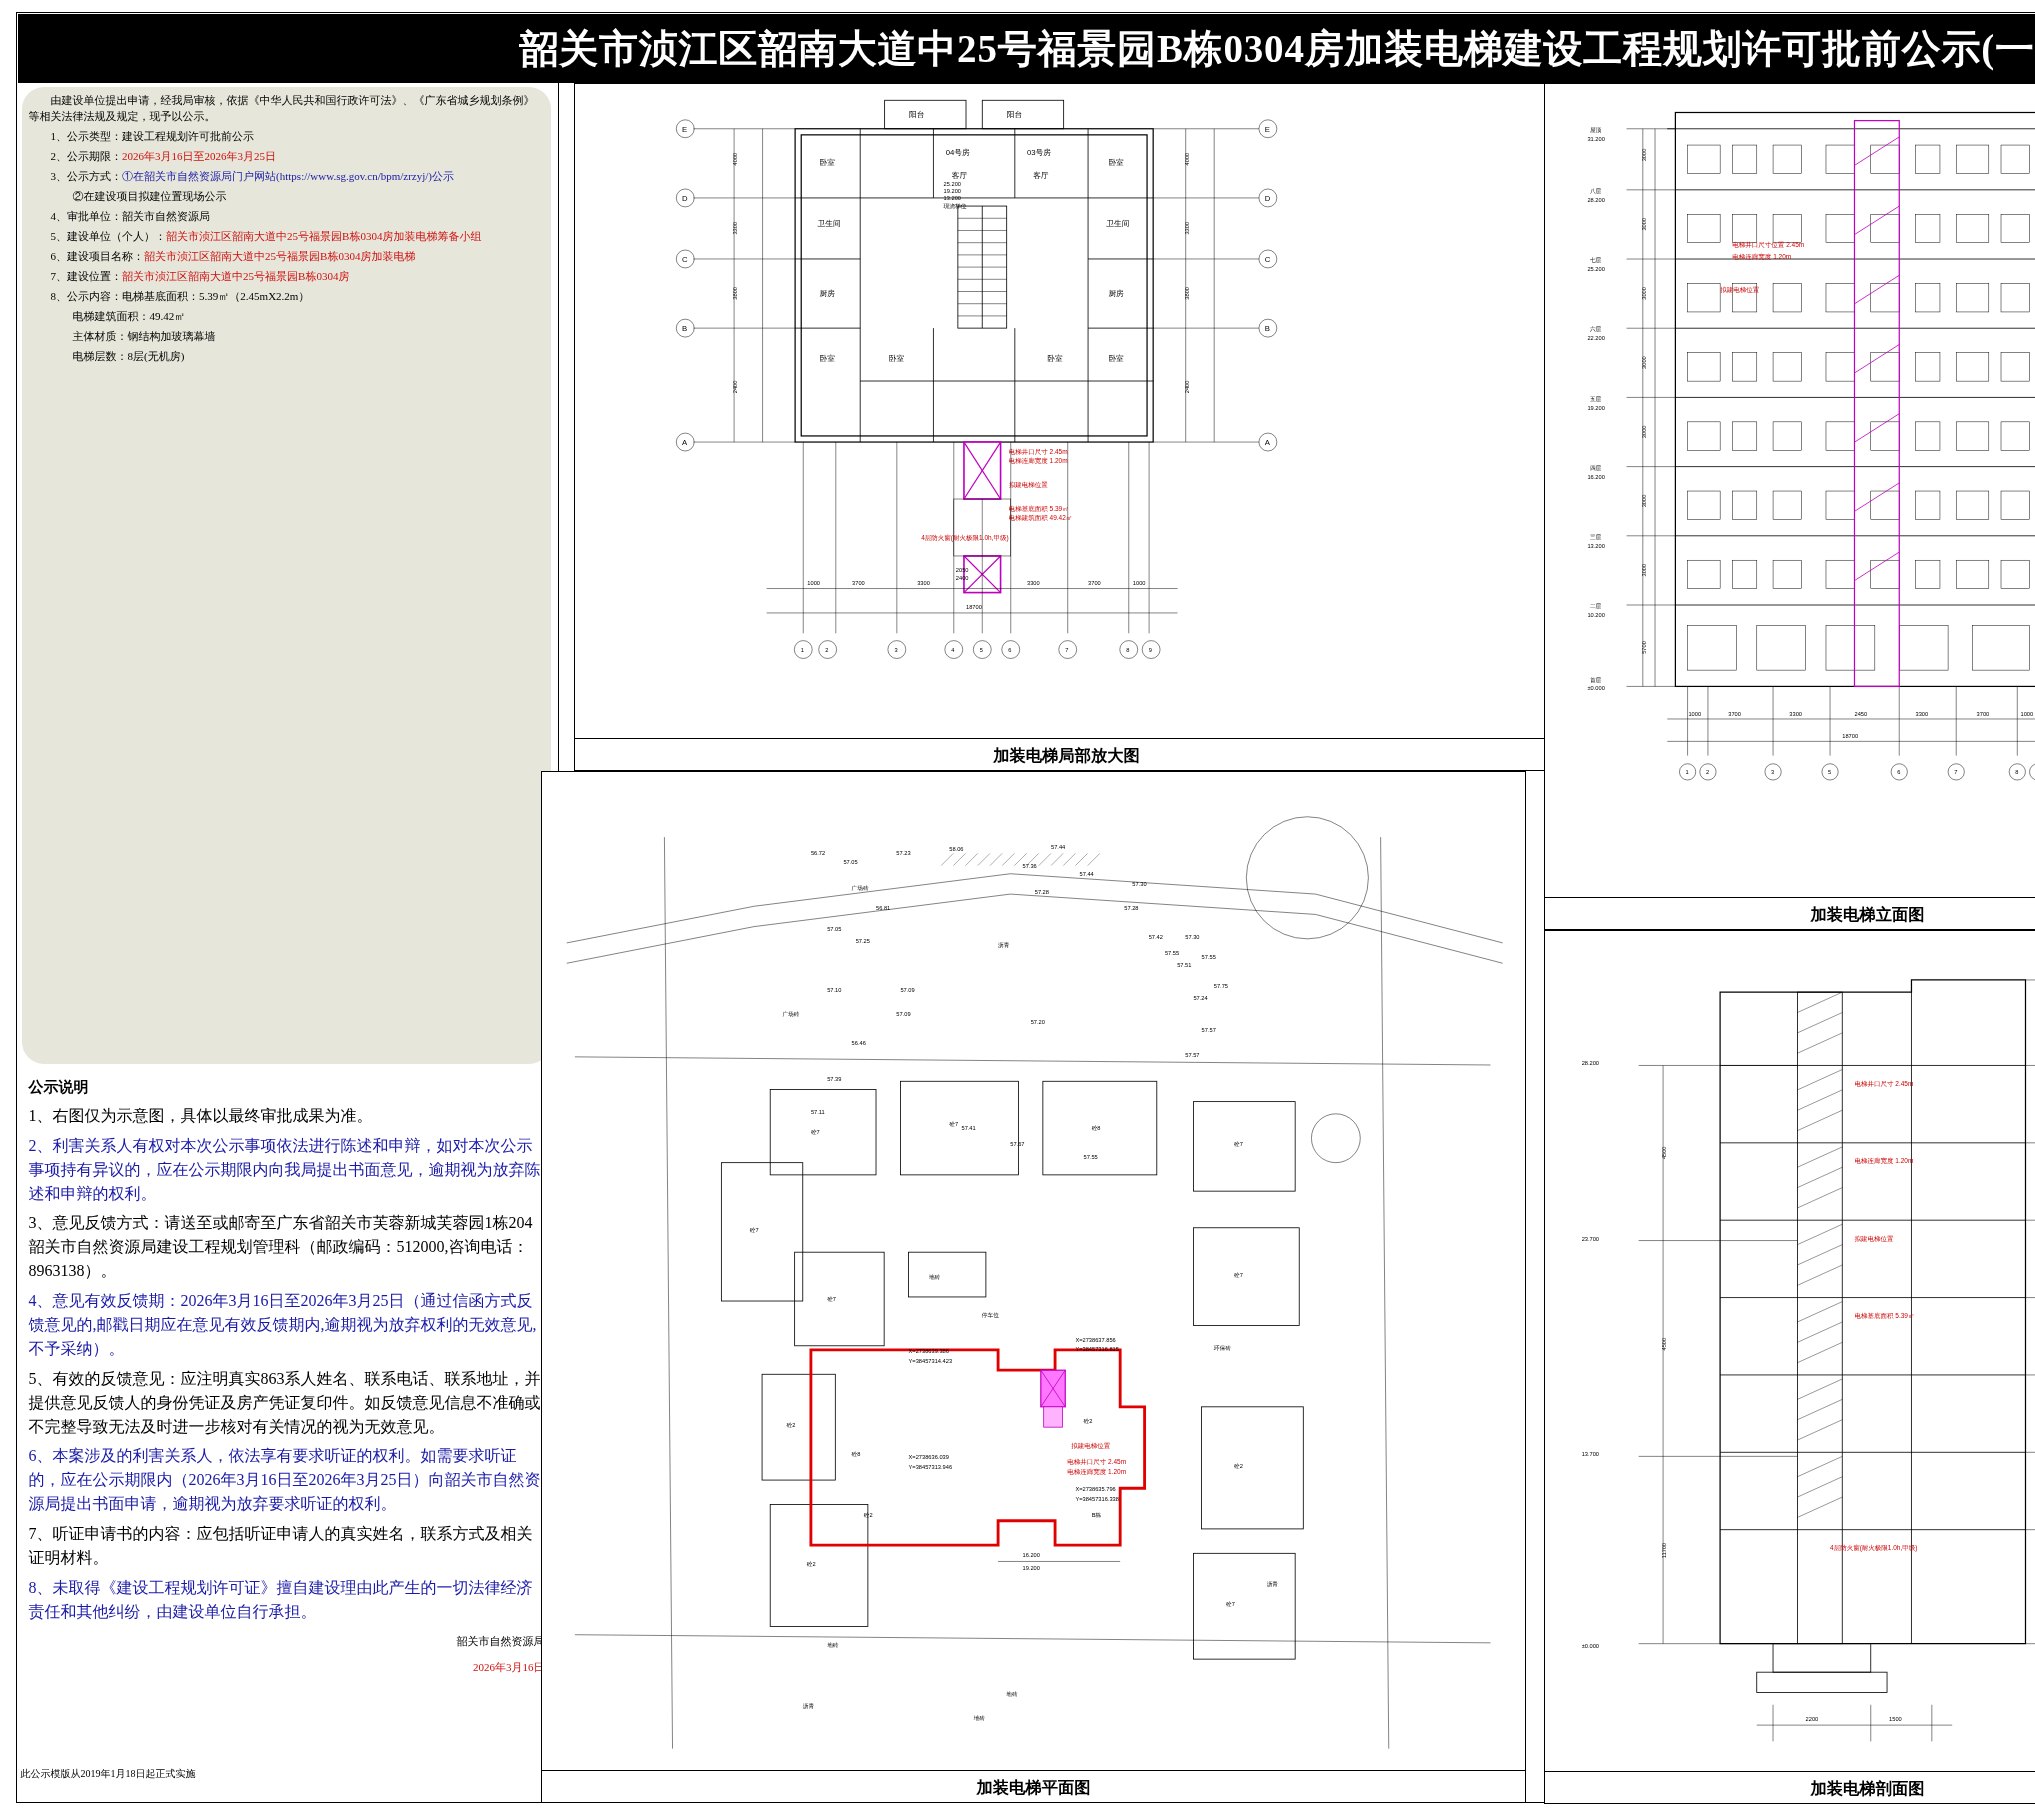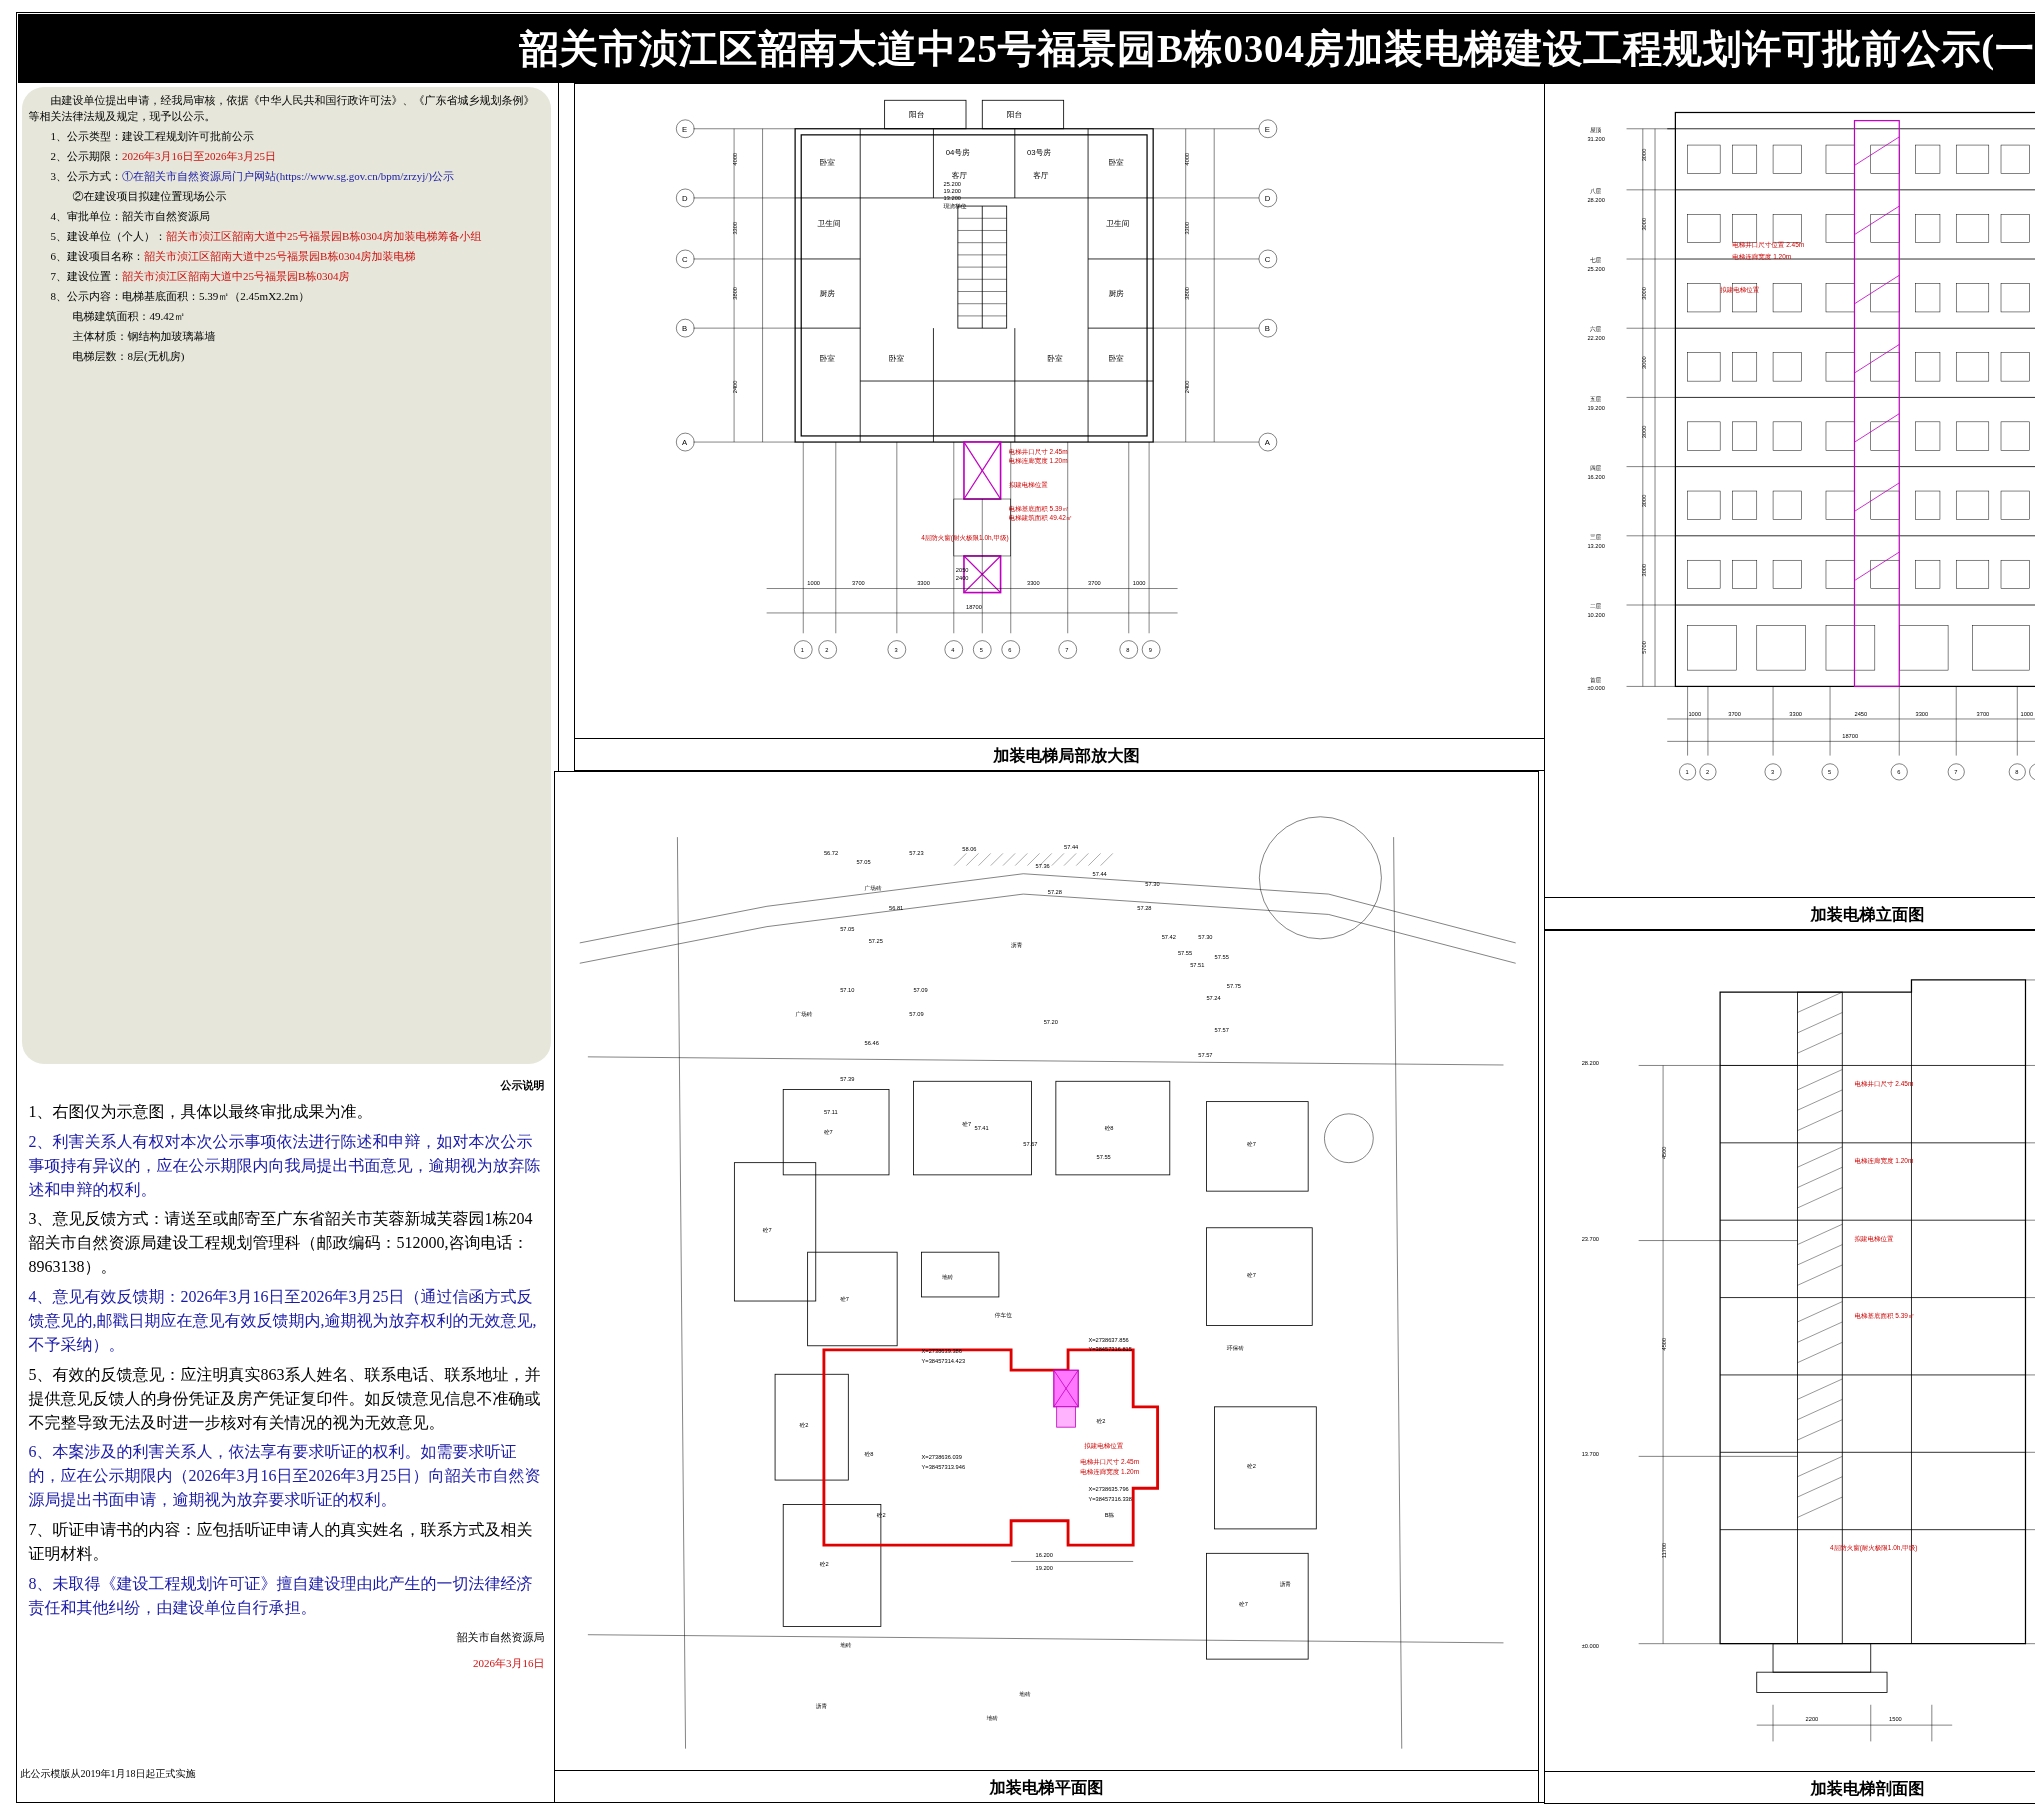--- a/index.html
+++ b/index.html
@@ -10,21 +10,21 @@
   .title-bar span{font-size:39px;font-weight:bold;letter-spacing:0.8px;font-family:"Liberation Serif","DejaVu Serif",serif;}
   
   .left-col{position:absolute;left:18px;top:83px;width:541px;height:1720px;border-right:1.2px solid #000;box-sizing:border-box;}
   .notice-box{position:absolute;left:4.1px;top:4.1px;width:529px;height:977px;background:#e6e6da;box-sizing:border-box;padding:5.7px 6.5px;border-radius:22px;}
   .notice-box p{margin:0 0 4.1px 0;font-size:11px;line-height:1.45;font-family:"Liberation Serif","DejaVu Serif",serif;}
   .ind1{text-indent:22px;}
   .ind2{text-indent:44px;}
   .red{color:#d01010;}
   .blue{color:#1a1aa8;}
   .note-sect{position:absolute;left:4.1px;top:993px;width:529px;box-sizing:border-box;padding:0 6.5px;}
-  .note-sect h3{text-align:right;font-size:11px;margin:2.4px 0 6.5px 0;font-family:"Liberation Serif","DejaVu Serif",serif;}
+  .note-sect h3{text-align:left;font-size:15px;margin:2.4px 0 6.5px 0;font-family:"Liberation Serif","DejaVu Serif",serif;}
   .note-sect p{margin:0 0 5.7px 0;font-size:16px;line-height:1.5;font-family:"Liberation Serif","DejaVu Serif",serif;}
   .sig{text-align:right;margin-top:10.6px;font-size:11px;font-family:"Liberation Serif","DejaVu Serif",serif;}
   .footer-left{position:absolute;left:20.4px;top:1767px;font-size:10px;font-family:"Liberation Serif","DejaVu Serif",serif;}
   
   .panel{position:absolute;border:1.2px solid #000;box-sizing:border-box;background:#fff;}
   .panel-cap{position:absolute;left:0;bottom:3.3px;width:100%;text-align:center;font-size:16.3px;font-weight:bold;font-family:"Liberation Serif","DejaVu Serif",serif;}
   .cap-line{position:absolute;left:0;width:100%;border-top:1.2px solid #000;}
   
   svg{display:block;}
   .thin{stroke:#000;stroke-width:2;fill:none;}
@@ -455,21 +455,21 @@
           <text x="910" y="1552">3300</text>
           <text x="1060" y="1552">3700</text>
         <text x="1168" y="1552">1000</text>
         <text x="730" y="1606">18700</text>
       </g>
     </svg>
     <div class="cap-line" style="bottom:31px;"></div>
     <div class="panel-cap">加装电梯立面图</div>
   </div>
 
-  <div class="panel" style="left:554px;top:771px;width:985px;height:1032px;">
+  <div class="panel" style="left:541px;top:771px;width:985px;height:1032px;">
     <svg width="983" height="997" viewBox="0 0 2414 2450">
 
       <g class="hair">
         <path d="M60 420 L520 330 L1150 250 L1900 300 L2360 420"></path>
         <path d="M60 470 L520 380 L1150 300 L1900 350 L2360 470"></path>
         <path d="M80 700 L2330 720"></path>
         <path d="M80 2120 L2330 2140"></path>
         <path d="M300 160 L320 2400"></path>
         <path d="M2060 160 L2080 2400"></path>
       </g>

